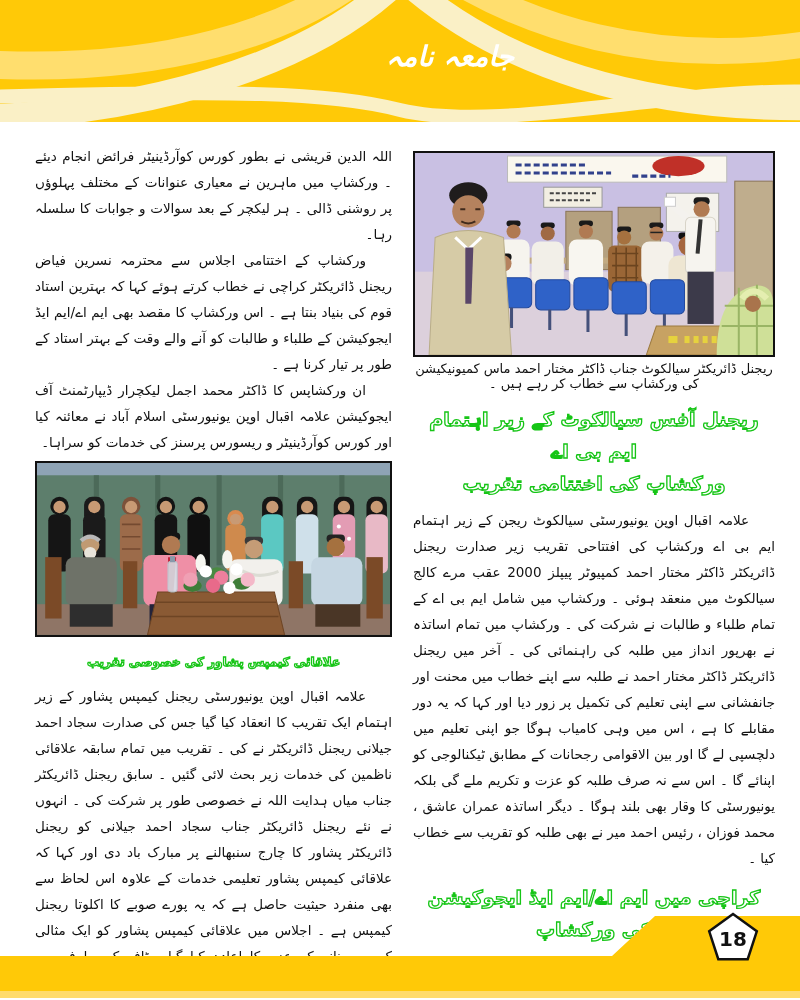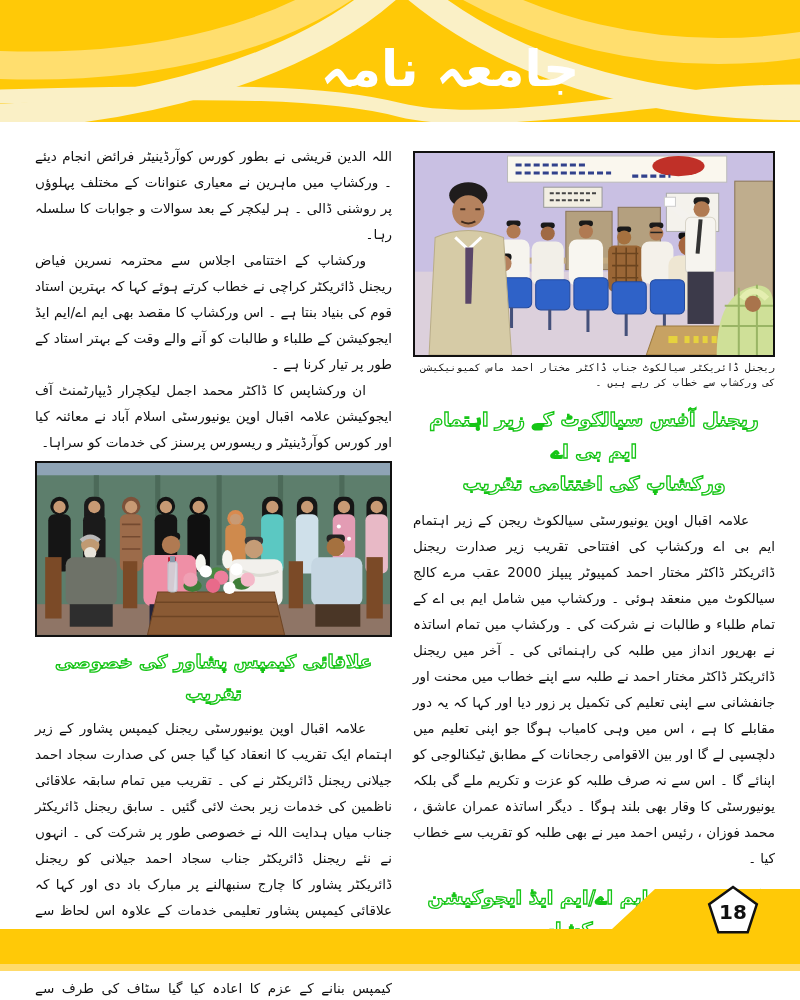--- a/index.html
+++ b/index.html
@@ -7,50 +7,50 @@
     position:relative;width:800px;height:1000px;margin:0 auto;
     background:#ffffff;overflow:hidden;
     font-family:"DejaVu Sans",sans-serif;color:#111;
   }
   
   .masthead{position:absolute;top:0;left:0;width:800px;height:122px;}
   .masthead svg{display:block;}
   .masthead-title{
     position:absolute;top:40px;left:100px;width:700px;
     text-align:center;direction:rtl;
-    font-size:50px;font-weight:bold;color:#ffffff;
+    font-size:28px;font-weight:bold;font-style:italic;color:#ffffff;
     letter-spacing:1px;
   }
   
   .col{position:absolute;direction:rtl;}
   .col-left{left:35px;top:143px;width:357px;}
   .col-right{left:413px;top:145px;width:362px;}
   p.body-text{
     margin:0;font-size:13.5px;line-height:26px;
     text-align:justify;text-justify:inter-word;direction:rtl;
   }
   p.indent{text-indent:26px;}
   .photo-frame{
     border:2px solid #111;background:#222;line-height:0;
     margin:6px 0 4px 0;
   }
   .photo-frame svg{display:block;width:100%;height:auto;}
   .caption{
-    margin:2px 0 0 0;font-size:10px;line-height:15px;
-    text-align:right;direction:rtl;color:#111;font-family:Liberation Mono, monospace;
+    margin:2px 0 0 0;font-size:13px;line-height:15px;
+    text-align:center;direction:rtl;color:#111;
   }
   .green-heading{
     margin:9px 0 5px 0;text-align:center;direction:rtl;
     font-size:19px;line-height:32px;font-weight:bold;
     color:#a21caf;
     -webkit-text-fill-color:#ffffff;
     -webkit-text-stroke:1.3px #16c516;
   }
   
-  .footer{position:absolute;left:0;top:876px;width:716px;height:95px;}
+  .footer{position:absolute;left:0;top:903px;width:716px;height:95px;}
   .footer svg{display:block;}
 </style>
 </head>
 <body>
 
 <div class="page">
 
   <div class="masthead">
     <svg width="800" height="122" viewBox="0 0 800 122">
       <rect width="800" height="122" fill="#ffc907"></rect>
@@ -309,21 +309,21 @@
             <circle cx="165" cy="106" r="6" fill="#ffffff"></circle>
           <circle cx="180" cy="112" r="7" fill="#ee7f9d"></circle>
             <circle cx="195" cy="104" r="6" fill="#ffffff"></circle>
           <circle cx="206" cy="114" r="7" fill="#f4b8c8"></circle>
             <circle cx="172" cy="120" r="7" fill="#e86a8a"></circle>
           <circle cx="188" cy="122" r="6" fill="#fff"></circle>
         </g>
       </svg>
     </div>
 
-    <div class="green-heading" style="font-size:18px">علاقائی کیمپس پشاور کی خصوصی تقریب</div>
+    <div class="green-heading" style="font-size:12px">علاقائی کیمپس پشاور کی خصوصی تقریب</div>
 
     <p class="body-text indent" style="margin-top:4px">علامہ اقبال اوپن یونیورسٹی ریجنل کیمپس پشاور کے زیر اہتمام ایک تقریب کا انعقاد کیا گیا جس کی صدارت سجاد احمد جیلانی ریجنل ڈائریکٹر نے کی ۔ تقریب میں تمام سابقہ علاقائی ناظمین کی خدمات زیر بحث لائی گئیں ۔ سابق ریجنل ڈائریکٹر جناب میاں ہدایت اللہ نے خصوصی طور پر شرکت کی ۔ انہوں نے نئے ریجنل ڈائریکٹر جناب سجاد احمد جیلانی کو ریجنل ڈائریکٹر پشاور کا چارج سنبھالنے پر مبارک باد دی اور کہا کہ علاقائی کیمپس پشاور تعلیمی خدمات کے علاوہ اس لحاظ سے بھی منفرد حیثیت حاصل ہے کہ یہ پورے صوبے کا اکلوتا ریجنل کیمپس ہے ۔ اجلاس میں علاقائی کیمپس پشاور کو ایک مثالی کیمپس بنانے کے عزم کا اعادہ کیا گیا سٹاف کی طرف سے سابقہ ڈائریکٹر کو تحفے پیش کئے گئے ۔</p>
   </div>
 
   <div class="footer">
     <svg width="800" height="95" viewBox="0 0 800 95">
       <polygon points="0,53 612,53 655,13 800,13 800,88 0,88" fill="#ffc907"></polygon>
       <rect x="0" y="88" width="800" height="7" fill="#ffdb6b"></rect>
       <g>
         <polygon points="733,11 756.8,28.3 747.7,56.2 718.3,56.2 709.2,28.3" fill="#ffffff" stroke="#111" stroke-width="2.5"></polygon>

